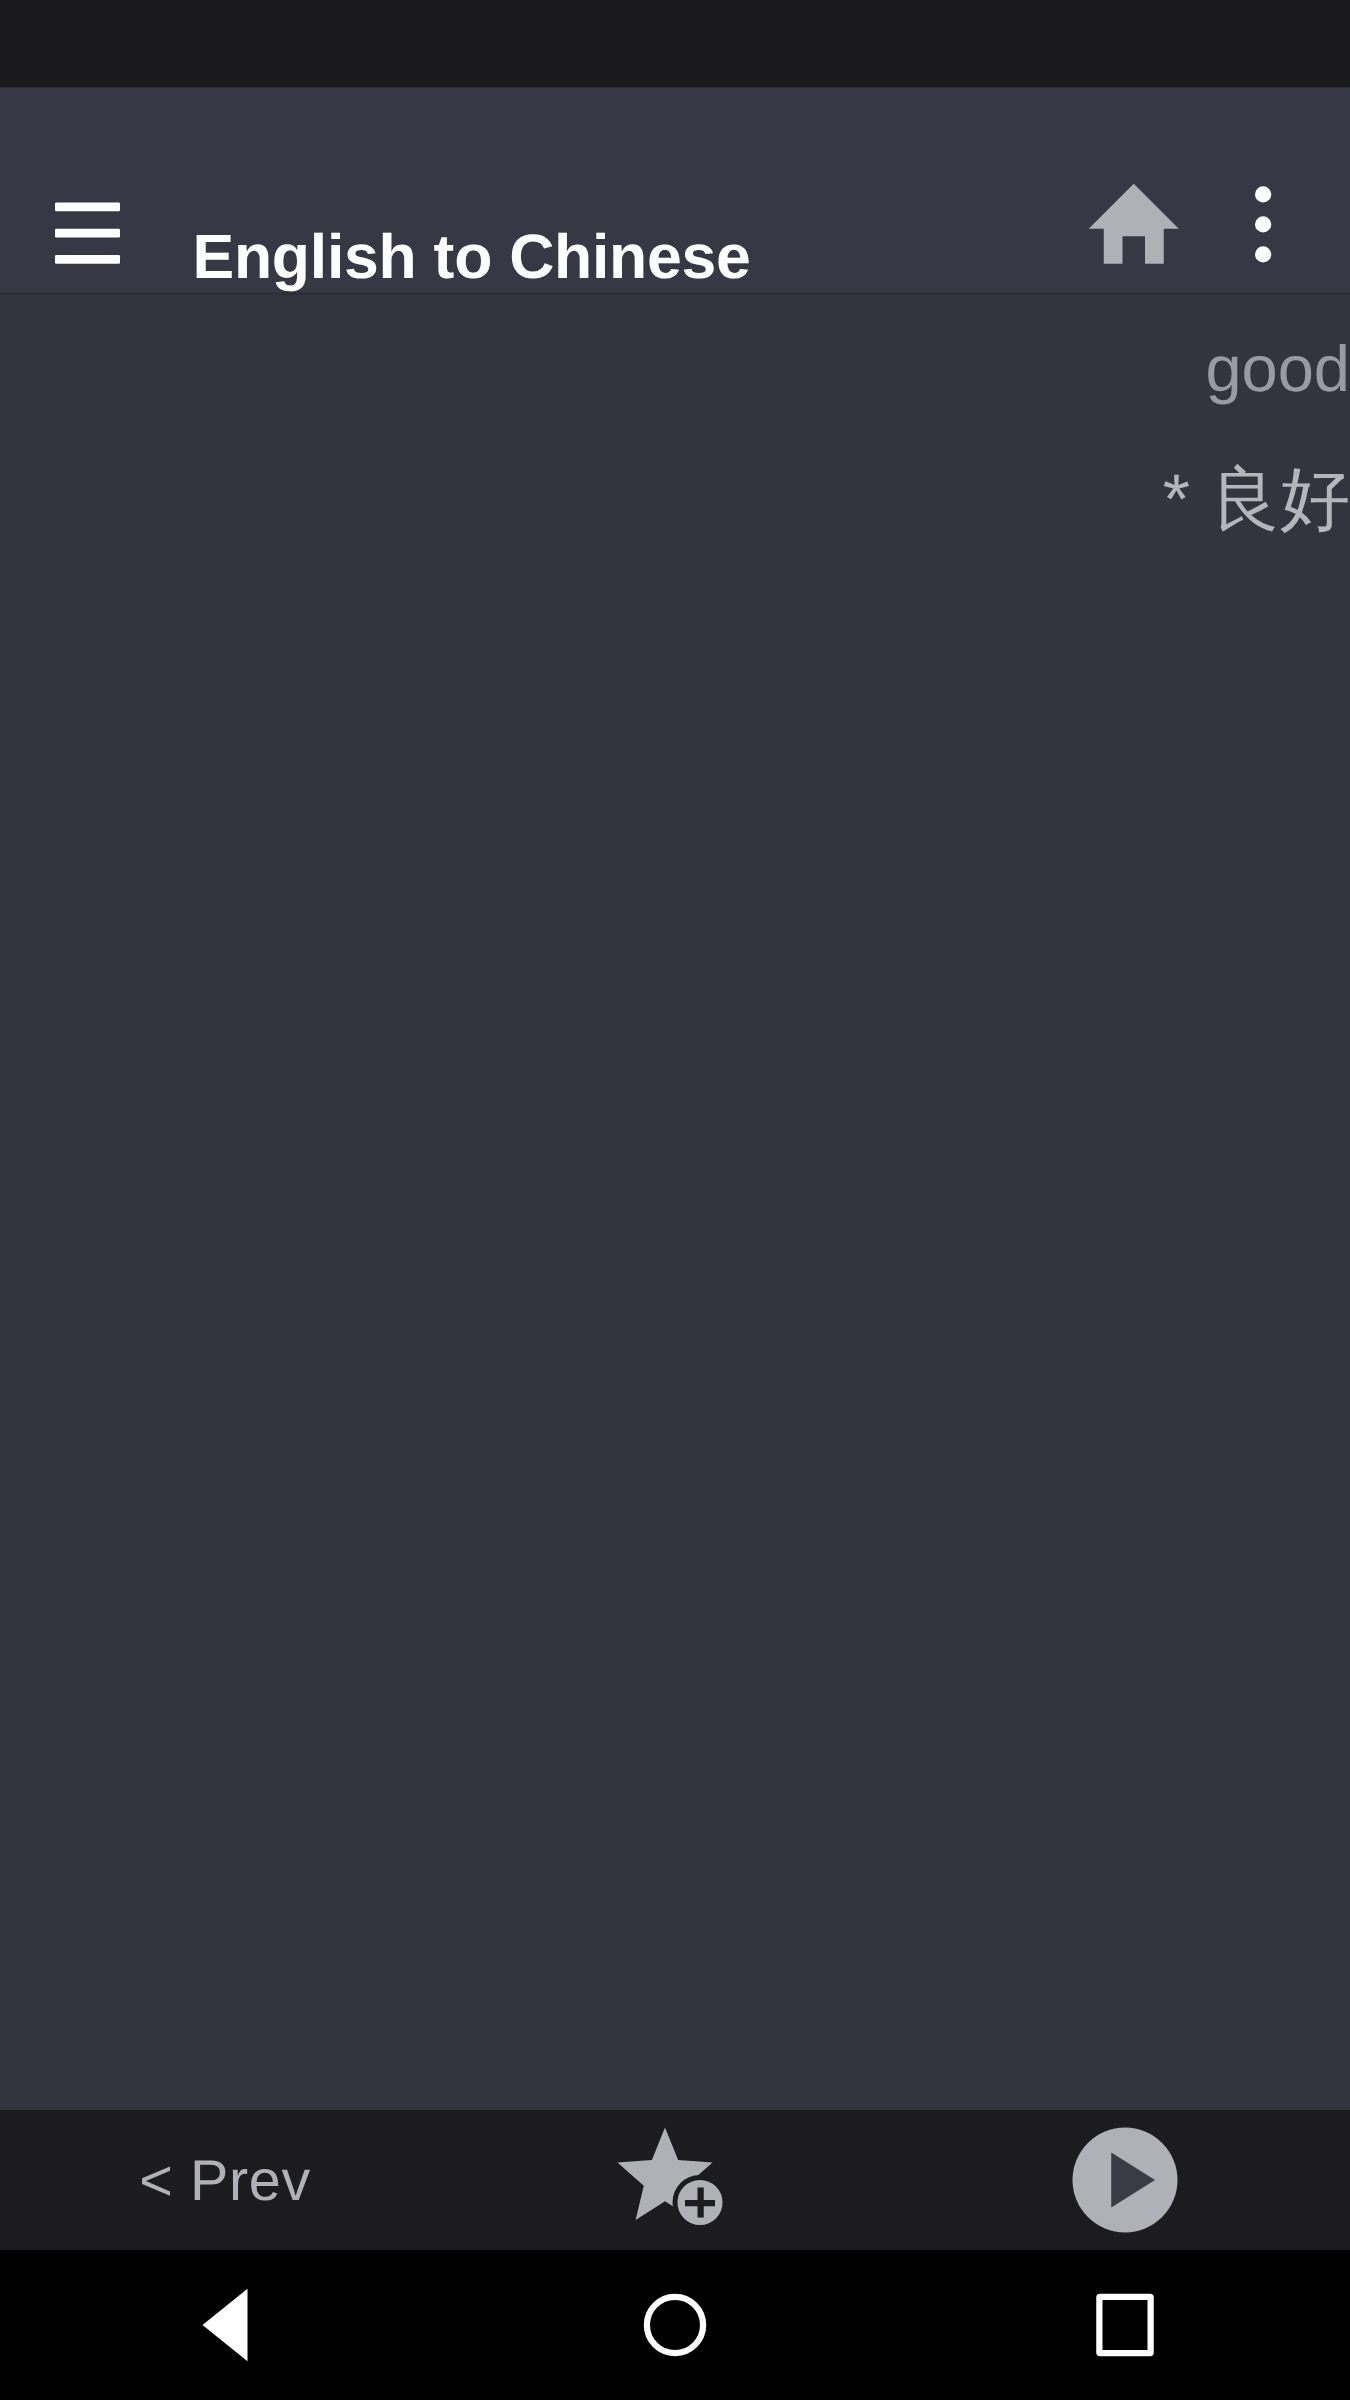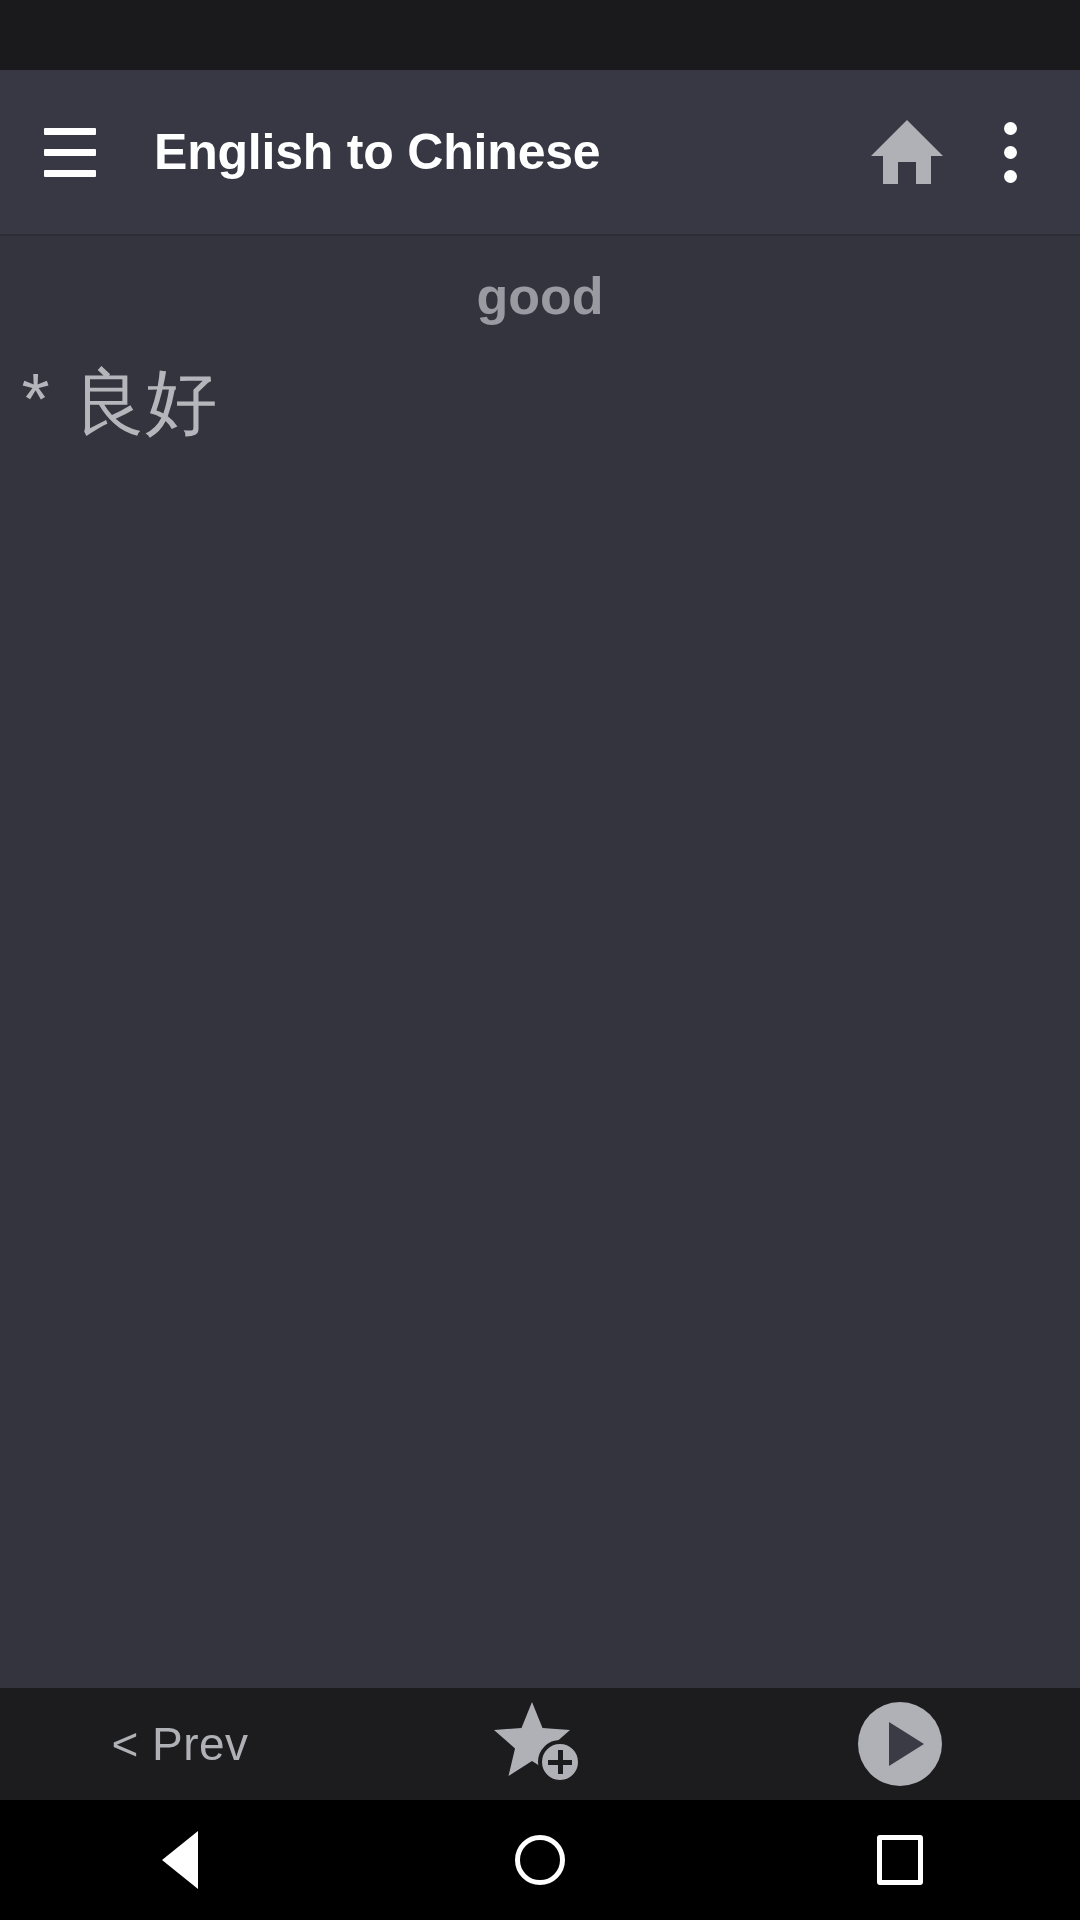--- a/index.html
+++ b/index.html
@@ -22,21 +22,21 @@
     background:#1a1a1c;
     flex:0 0 70px;
   }
 
   
   .app-bar {
     height:166px;
     flex:0 0 166px;
     background:#373843;
     display:flex;
-    align-items:center;
+    align-items:flex-end;
     position:relative;
     border-bottom:2px solid #2c2d35;
   }
   .hamburger {
     width:96px; height:96px;
     margin-left:22px;
     display:flex; flex-direction:column;
     justify-content:center; align-items:center;
     gap:14px;
     cursor:pointer;
@@ -82,37 +82,38 @@
   }
 
   
   .content {
     flex:1 1 auto;
     background:#33343d;
     position:relative;
     overflow:hidden;
   }
   .headword {
-    text-align:center;
+    text-align:right;
     color:#9a9ba2;
     font-size:52px;
     padding-top:32px;
     line-height:1.1;
-    font-weight:bold;
+    font-weight:normal;
   }
   .definition-list {
     margin-top:42px;
     padding-left:14px;
   }
   .definition-item {
     color:#b5b6bb;
-    font-size:72px;
+    font-size:56px;
     line-height:1.15;
     white-space:nowrap;
-    font-family:Liberation Mono, monospace;
+    font-family:Liberation Sans, sans-serif;
+    text-align:right;
   }
   .def-bullet { margin-right:16px; }
 
   
   .bottom-bar {
     flex:0 0 112px;
     height:112px;
     background:#1c1c1e;
     display:flex;
     align-items:center;

